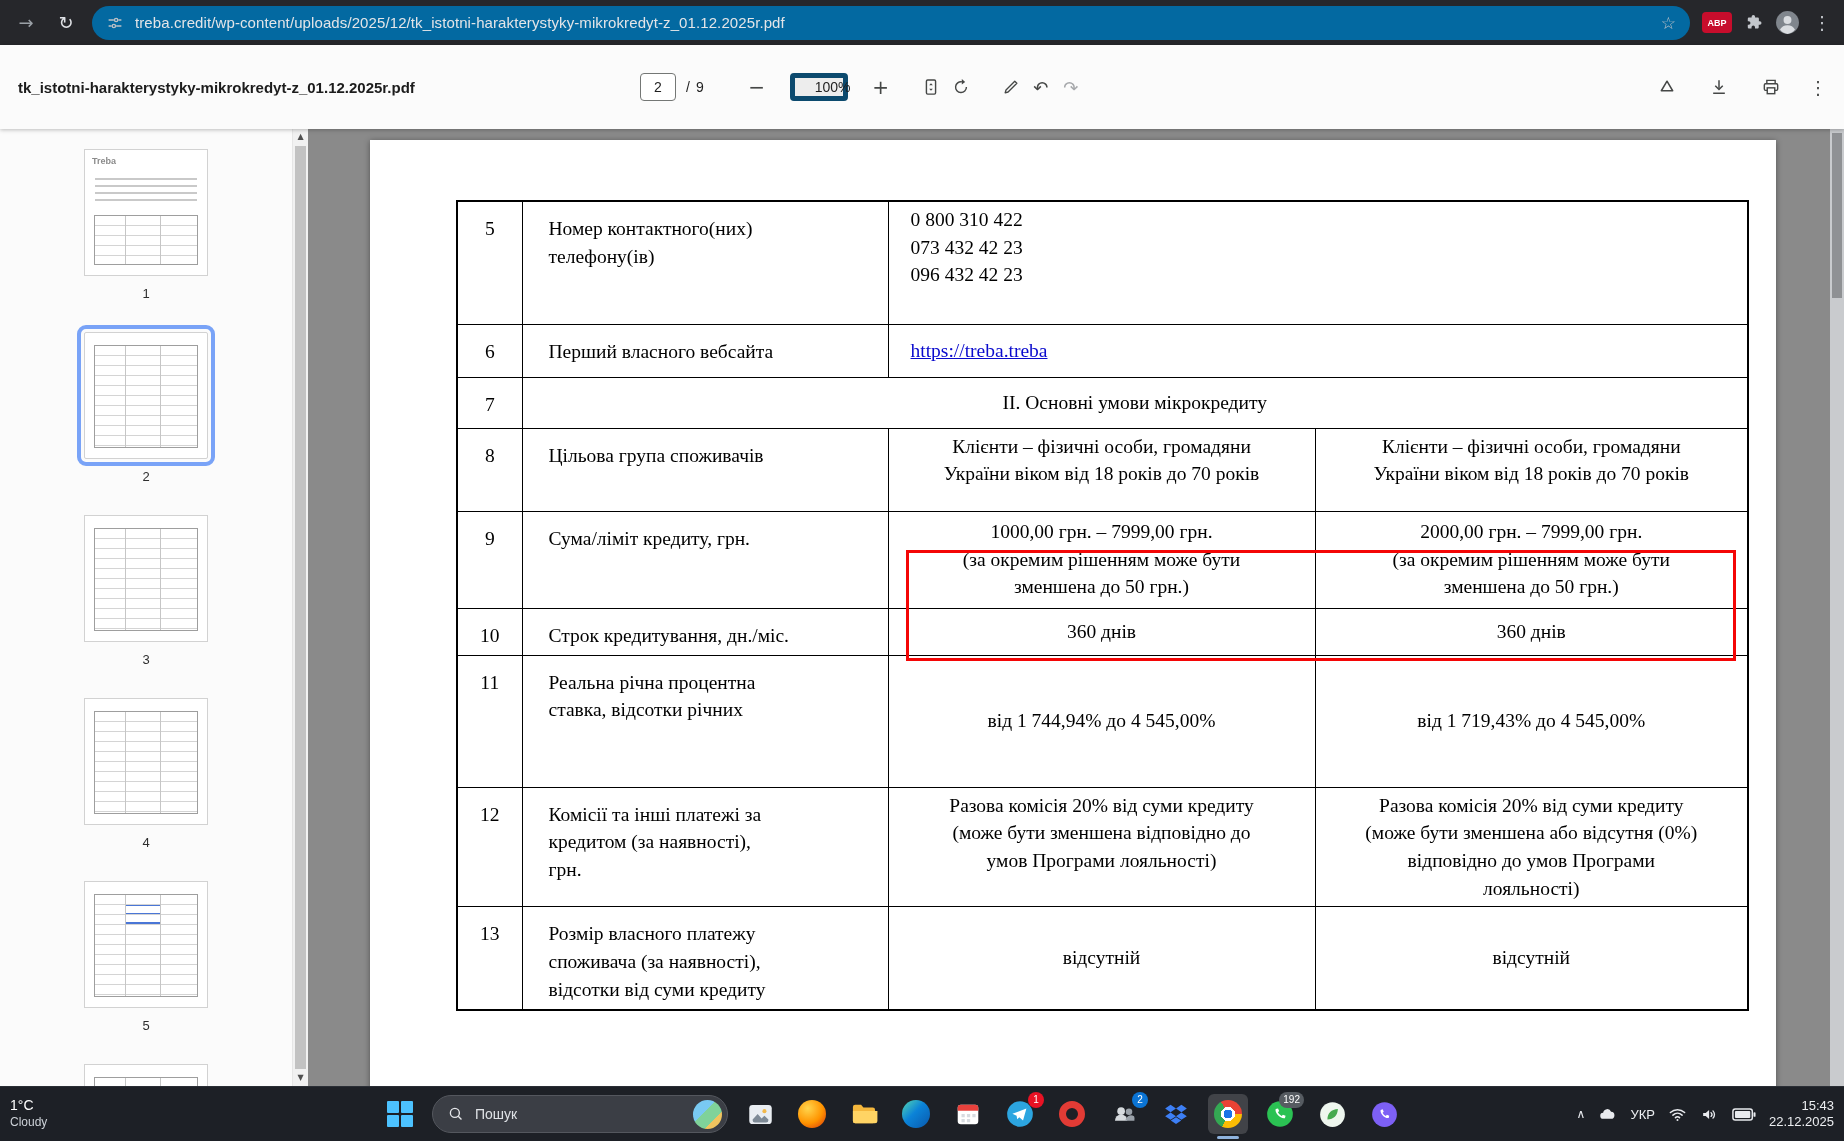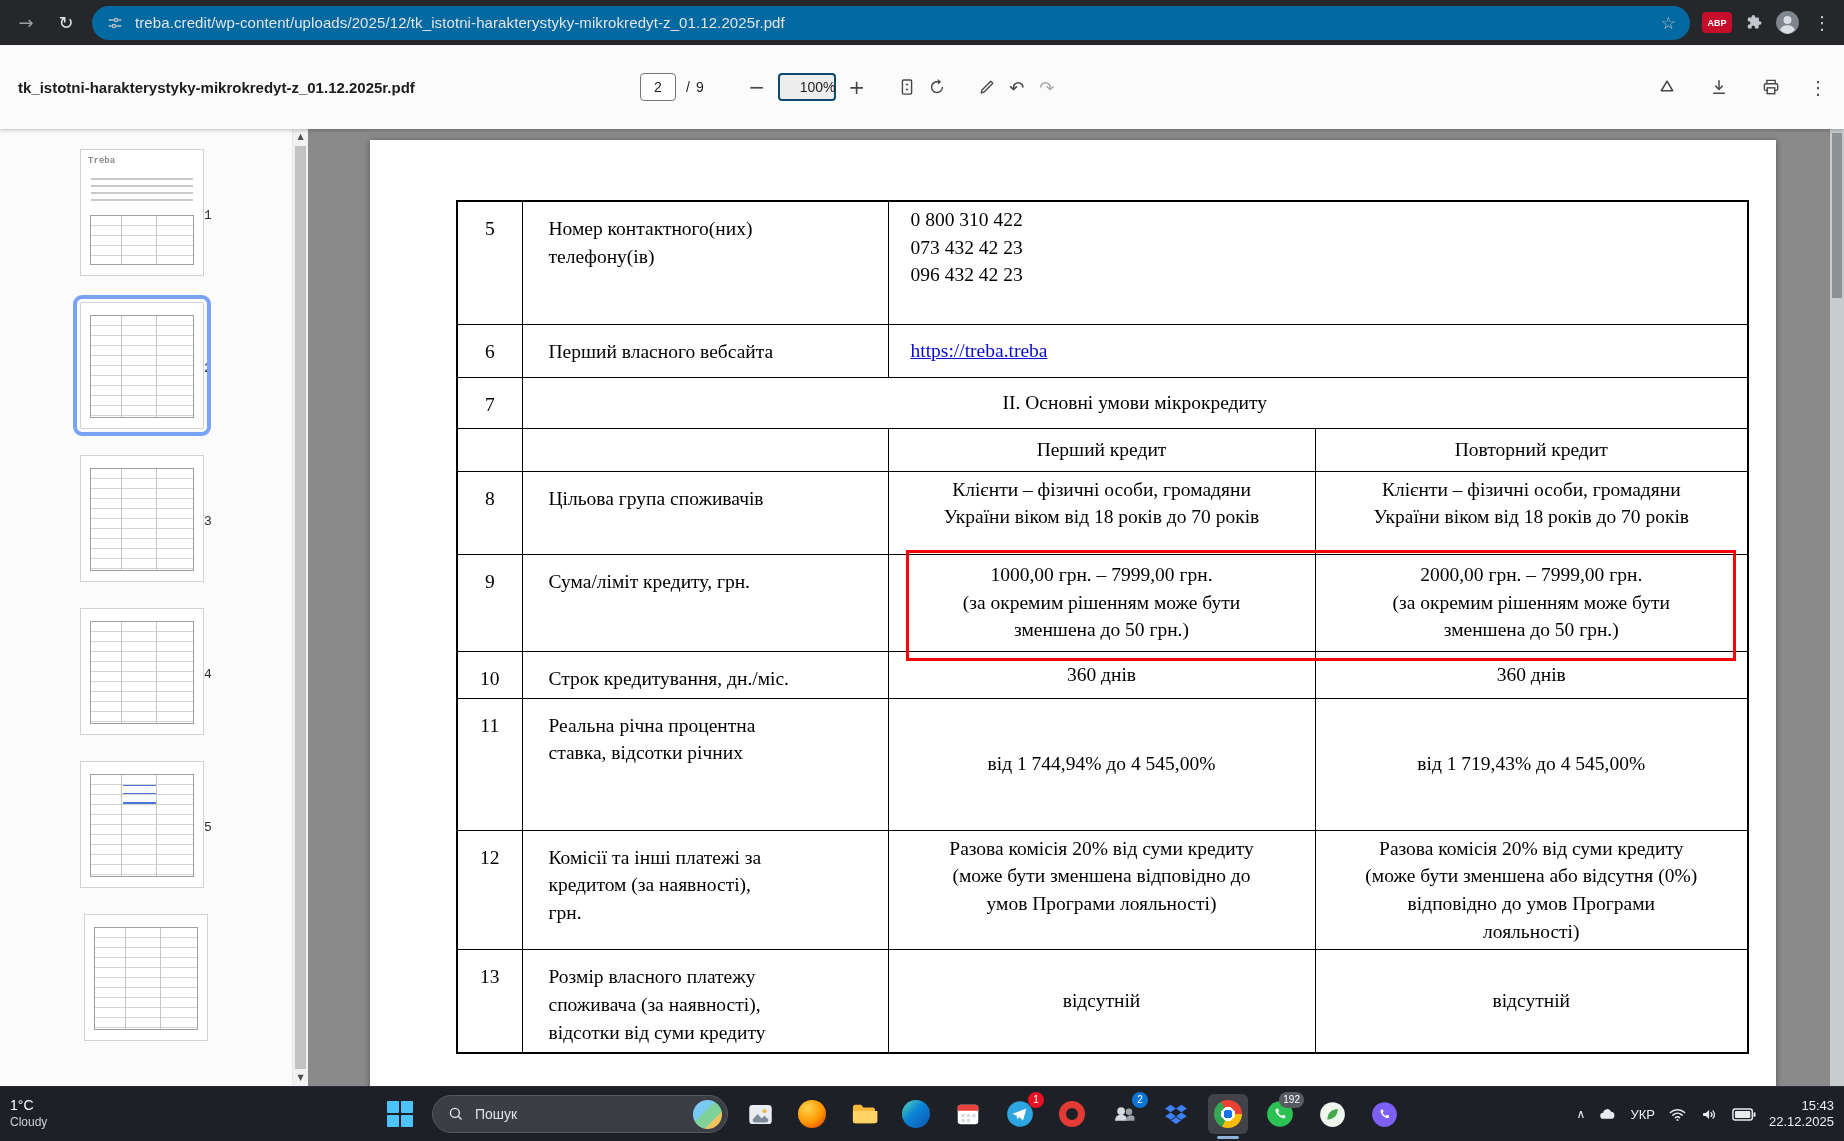--- a/index.html
+++ b/index.html
@@ -34,35 +34,35 @@
     display:flex; align-items:center; color:#454746; }
   .page-box { width:36px; height:28px; border:1px solid #747775; border-radius:4px; background:#fff;
     display:grid; place-items:center; font-size:14px; color:#1f1f1f; }
   .page-sep { margin:0 6px 0 10px; font-size:14px; color:#1f1f1f; }
   .page-count { font-size:14px; color:#1f1f1f; }
   .ctl-gap { width:38px; }
   .ctl-gap-sm { width:20px; }
   .tool-btn { width:30px; height:30px; display:grid; place-items:center; color:#454746;
     font-family:"DejaVu Sans",sans-serif; }
   .tool-btn.txt { font-size:20px; }
-  .zoom-box { width:58px; height:28px; margin:0 6px; background:#ededed; border:2px solid #0c4a6e;
+  .zoom-box { width:58px; height:28px; margin:0 18px; background:#ededed; border:5px solid #0c4a6e;
     border-radius:4px; display:grid; place-items:center; font-size:14px; color:#1f1f1f;padding-left:20px; }
   .undo-g { font-size:18px; }
   .redo-g { font-size:18px; color:#a6a8ab; }
   .right-controls { position:absolute; right:16px; top:50%; transform:translateY(-50%);
     display:flex; align-items:center; gap:22px; color:#454746; }
 
   
   .content { position:absolute; top:129px; left:0; right:0; bottom:55px; display:flex; }
 
   
   .sidebar { width:308px; background:#fbfbfb; display:flex; }
   .thumbs { flex:1; padding-top:20px; overflow:hidden; display:flex; flex-direction:column;
     align-items:center; }
-  .thumb-item { display:flex; flex-direction:row; align-items:center; margin-bottom:26px;font-family:Liberation Mono, monospace; }
+  .thumb-item { display:flex; flex-direction:column; align-items:center; margin-bottom:26px; }
   .thumb { width:124px; height:127px; background:#fff; border:1px solid #d2d2d2; position:relative; }
   .thumb-item.selected .thumb { outline:4px solid #79a3f7; outline-offset:3px; border-radius:2px; }
   .page-num { margin-top:6px; height:24px; line-height:24px; font-size:13px; color:#2e2e2e; }
   .mini-grid { position:absolute; left:9px; right:9px; top:12px; bottom:10px; border:1px solid #9e9e9e;
     background-image:
       linear-gradient(to right, transparent calc(30% - 1px), #c6c6c6 calc(30% - 1px) 30%,
         transparent 30% calc(65% - 1px), #c6c6c6 calc(65% - 1px) 65%, transparent 65%),
       repeating-linear-gradient(to bottom, transparent 0 9px, #d4d4d4 9px 10px); }
   .t1 .mini-grid { top:52%; }
   .mini-para { position:absolute; left:10px; right:10px; top:28px; height:26px;
@@ -294,26 +294,20 @@
           </tr>
           <tr style="height:53px">
             <td class="cell-num">6</td>
             <td class="cell-lbl">Перший власного вебсайта</td>
             <td class="cell-val h-left" colspan="2"><a class="doc-link">https://treba.treba</a></td>
           </tr>
           <tr style="height:51px">
             <td class="cell-num">7</td>
             <td class="cell-val" colspan="3">ІІ. Основні умови мікрокредиту</td>
           </tr>
-          <tr style="height:43px">
-            <td class="cell-num"></td>
-            <td class="cell-lbl"></td>
-            <td class="cell-val">Перший кредит</td>
-            <td class="cell-val">Повторний кредит</td>
-          </tr>
           <tr style="height:83px">
             <td class="cell-num">8</td>
             <td class="cell-lbl">Цільова група споживачів</td>
             <td class="cell-val v-top">Клієнти – фізичні особи, громадяни
 України віком від 18 років до 70 років</td>
             <td class="cell-val v-top">Клієнти – фізичні  особи,  громадяни
 України віком від 18 років до 70 років</td>
           </tr>
           <tr style="height:97px">
             <td class="cell-num">9</td>

